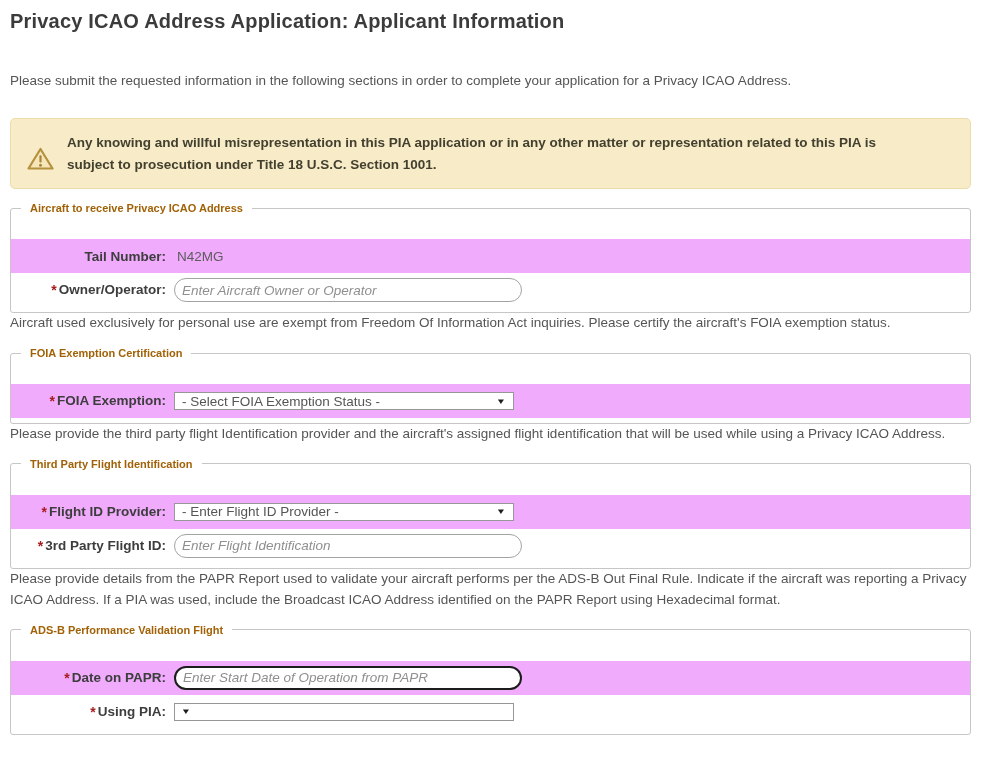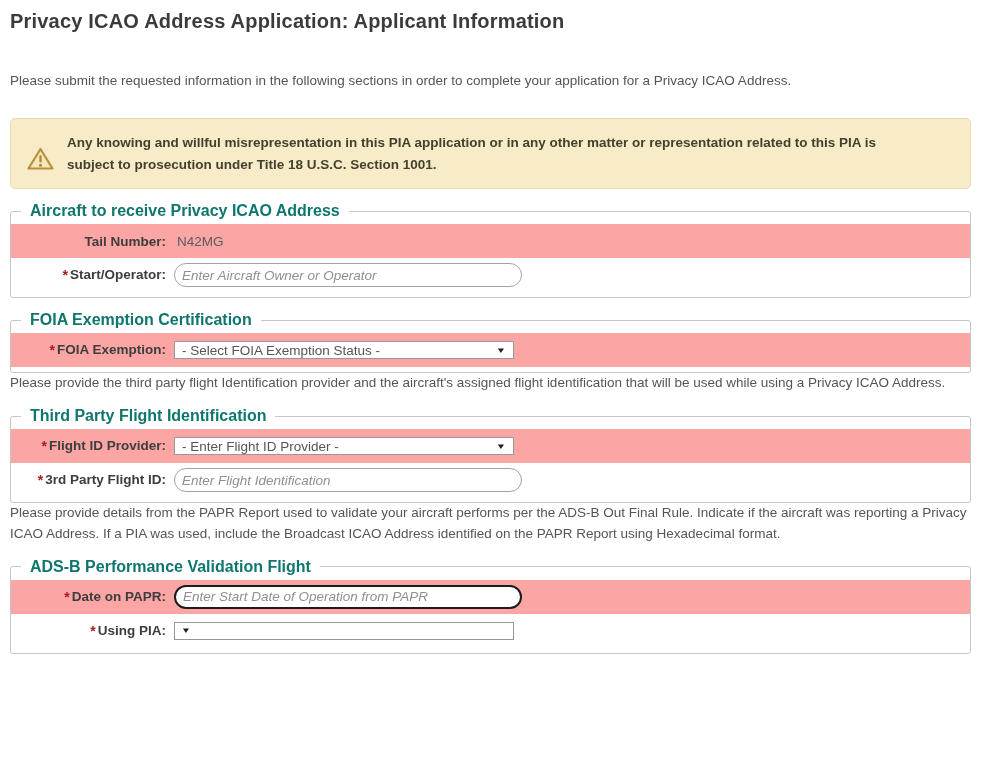--- a/index.html
+++ b/index.html
@@ -50,32 +50,32 @@
 
   fieldset.form-fieldset {
     margin: 13px 0 0 0;
     padding: 4px 0 5px 0;
     border: 1px solid #c6c6c6;
     border-radius: 3px;
   }
   fieldset.form-fieldset legend {
     margin-left: 10px;
     padding: 0 9px;
-    font-size: 16px;
-    font-weight: bold;
-    color: #0f766e;
+    font-size: 11px;
+    font-weight: bold;
+    color: #a16207;
   }
 
   .form-row {
     display: flex;
     align-items: center;
     padding: 5px 0;
     min-height: 34px;
   }
-  .form-row.stripe { background: #fca5a5; }
+  .form-row.stripe { background: #f0abfc; margin-top: 21px; }
 
   .label-cell {
     flex: none;
     width: 163px;
     padding-right: 8px;
     text-align: right;
     font-size: 13.5px;
     font-weight: bold;
     color: #3d3d3d;
     white-space: nowrap;
@@ -159,28 +159,29 @@
     <div class="form-row stripe">
       <div class="label-cell">
         <span>Tail Number:</span>
       </div>
       <div class="field-cell">
         <span class="static-value">N42MG</span>
       </div>
     </div>
     <div class="form-row">
       <div class="label-cell">
-        <span class="required-marker">*</span><span>Start/Operator:</span>
+        <span class="required-marker">*</span><span>Owner/Operator:</span>
       </div>
       <div class="field-cell">
         <input type="text" class="text-input" placeholder="Enter Aircraft Owner or Operator" style="">
       </div>
     </div>
   </fieldset>
 
+  <p class="para section-desc">Aircraft used exclusively for personal use are exempt from Freedom Of Information Act inquiries. Please certify the aircraft's FOIA exemption status.</p>
   <fieldset class="form-fieldset">
     <legend>FOIA Exemption Certification</legend>
     <div class="form-row stripe">
       <div class="label-cell">
         <span class="required-marker">*</span><span>FOIA Exemption:</span>
       </div>
       <div class="field-cell">
         <div class="select-box">
           <span>- Select FOIA Exemption Status -</span>
           <span class="select-arrow">▼</span>

